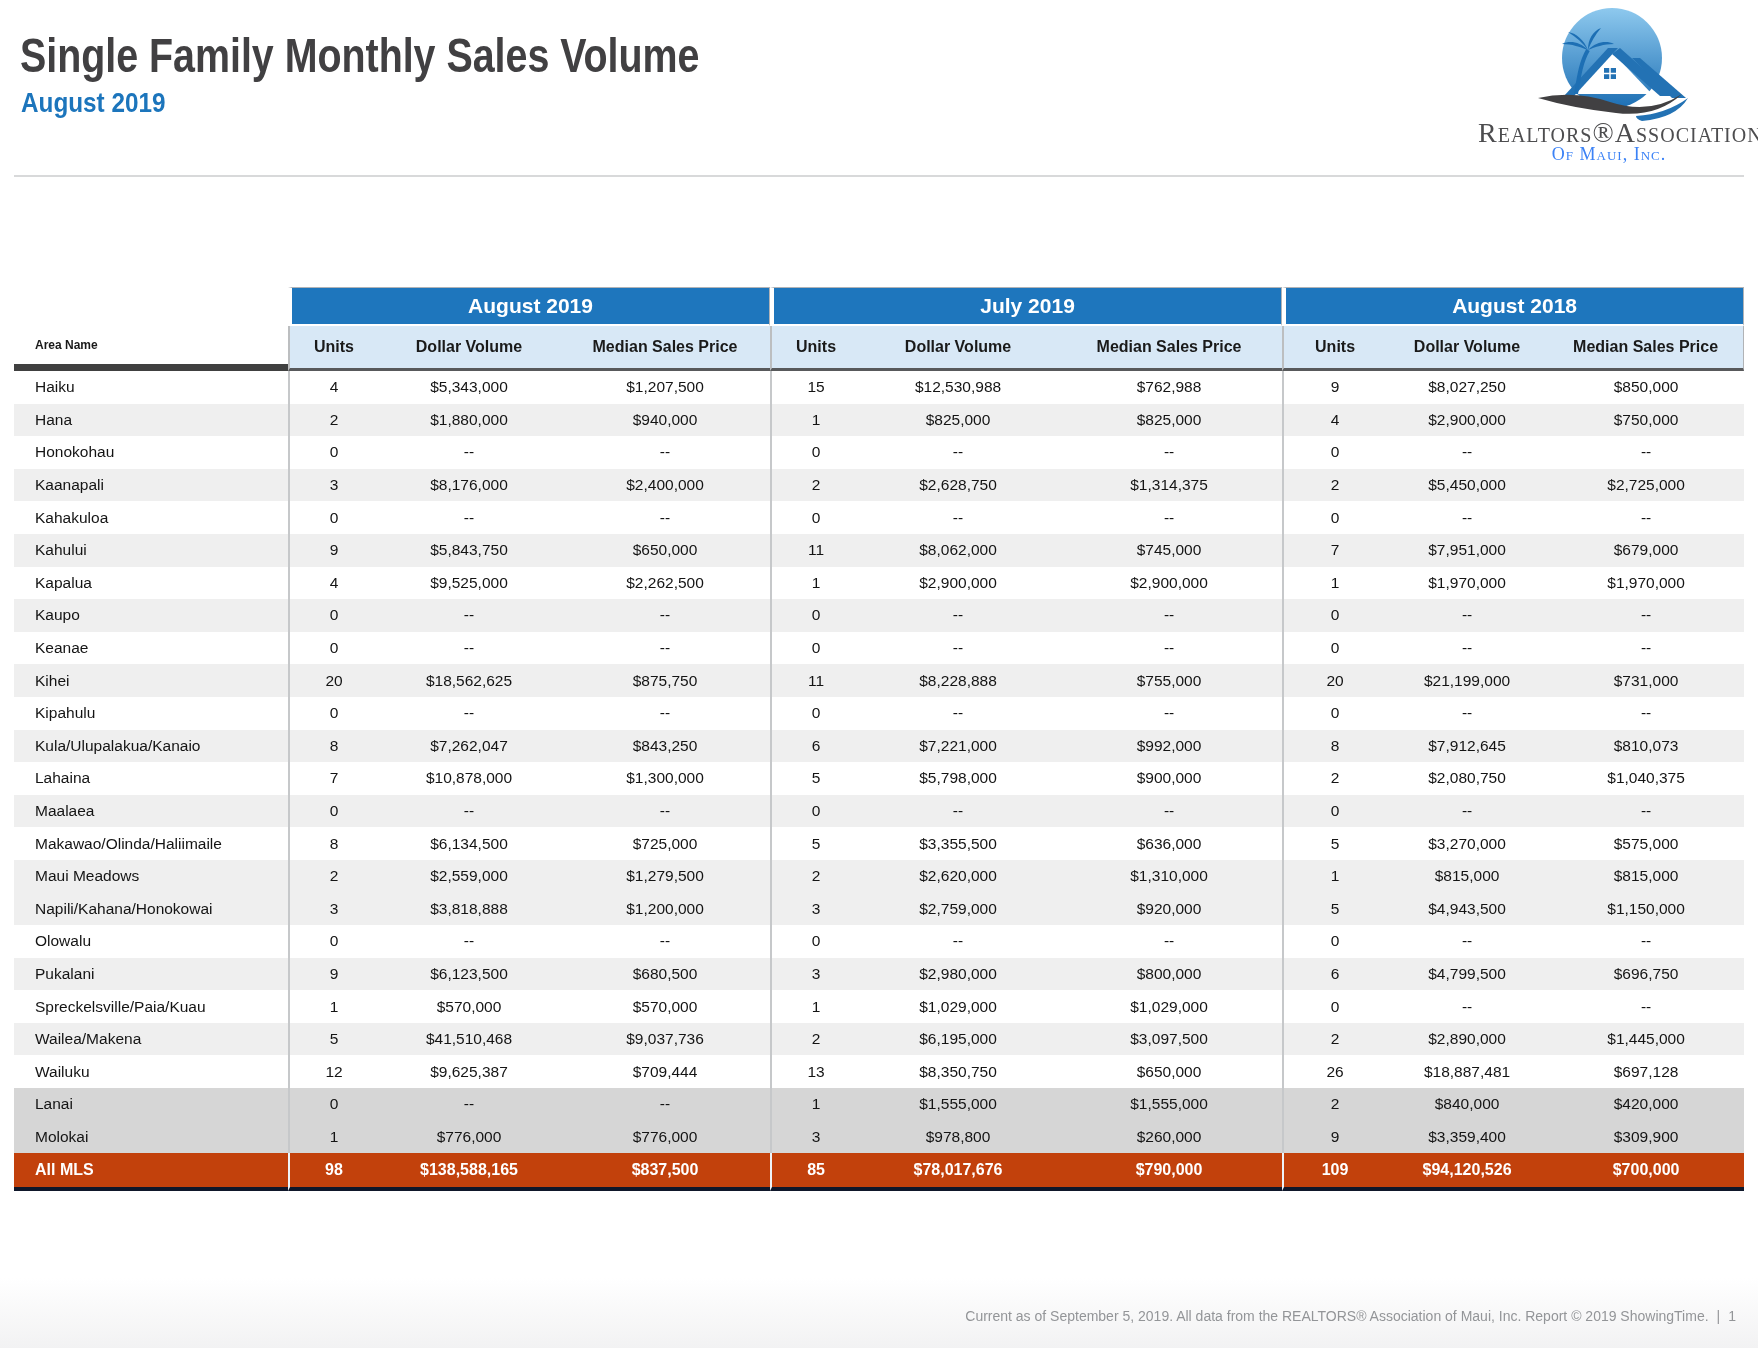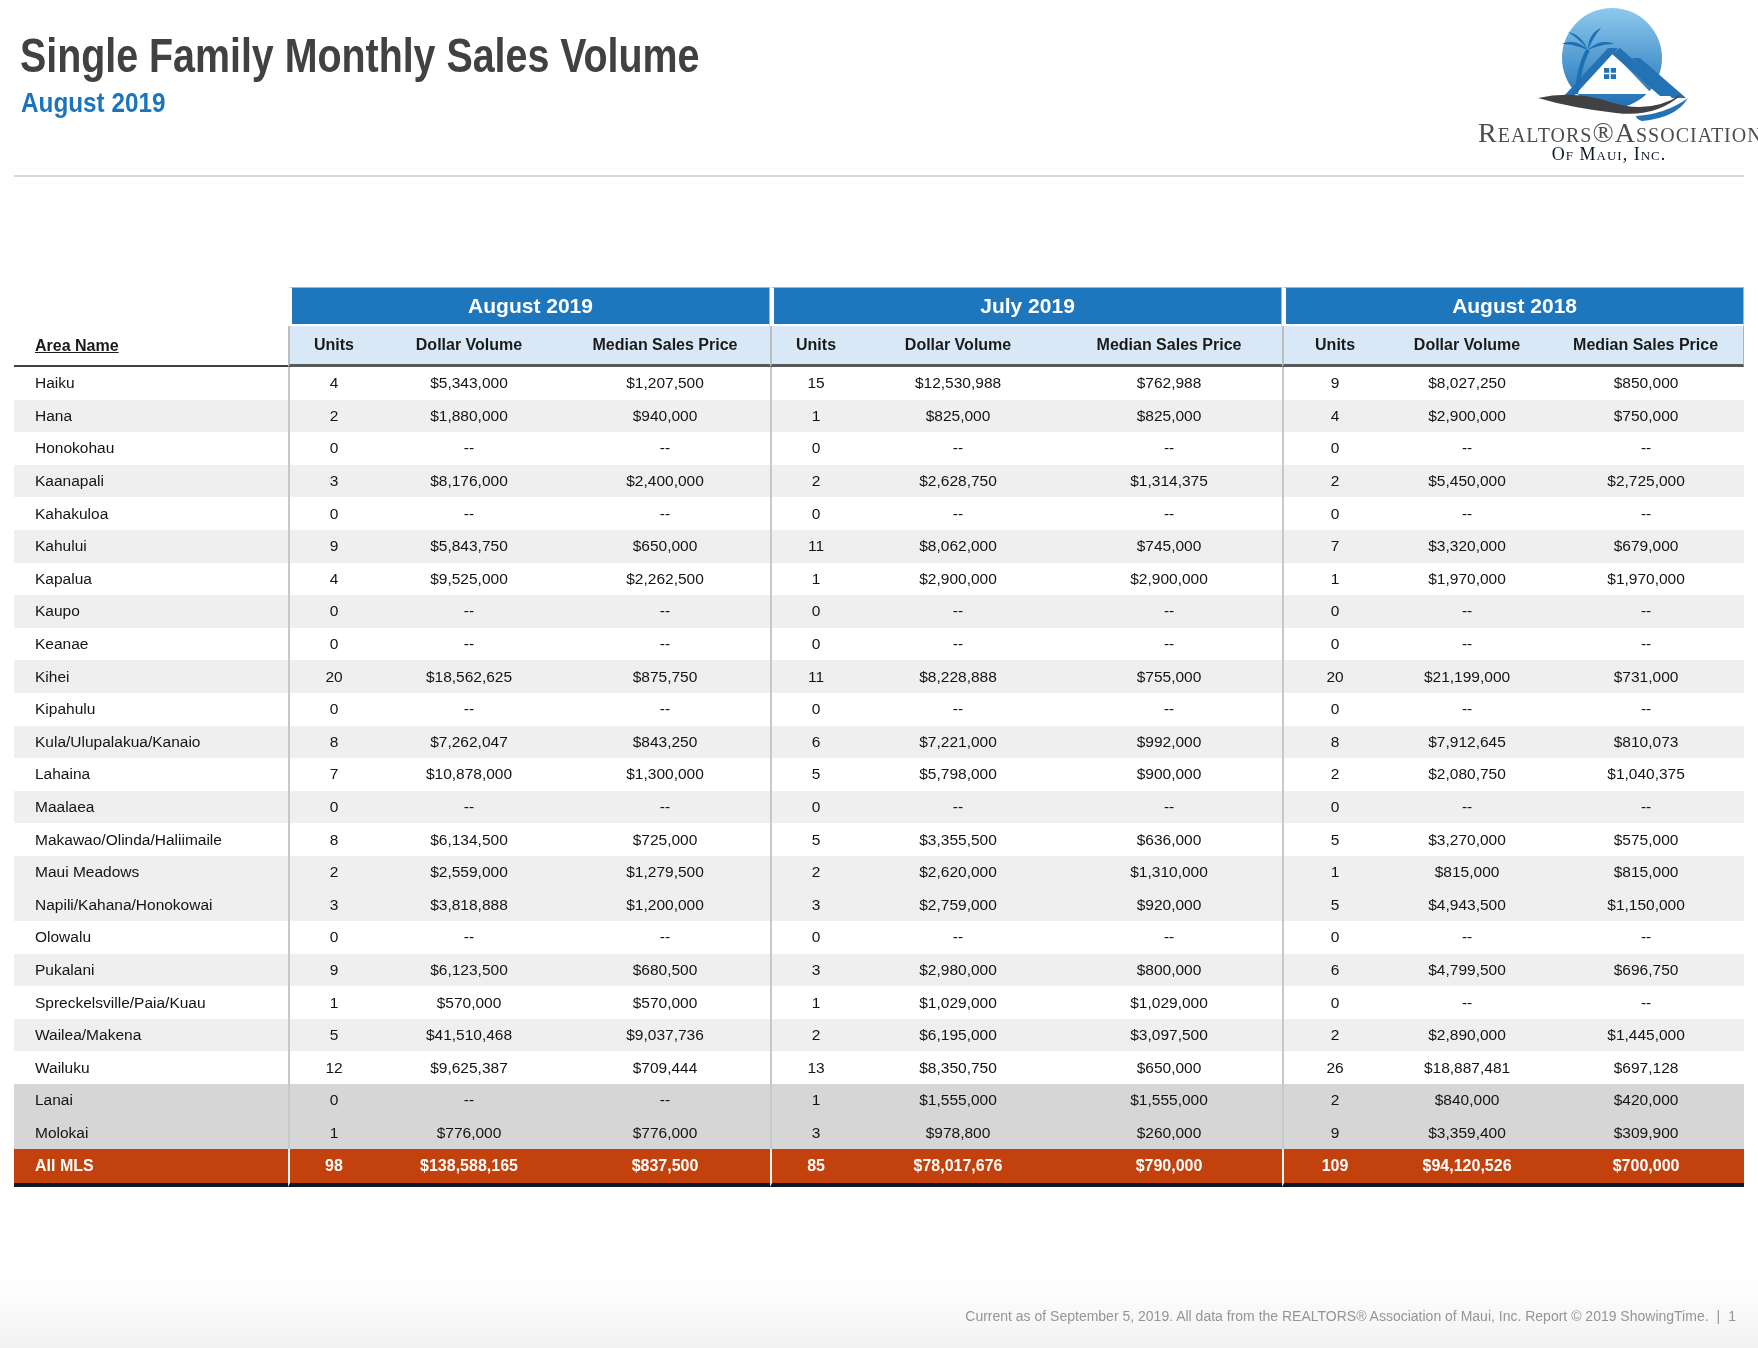--- a/index.html
+++ b/index.html
@@ -25,40 +25,39 @@
   }
   
   .logo { position:absolute; left:1478px; top:6px; width:262px; text-align:center; }
   .logo svg { display:block; margin:0 auto; }
   .logo-line1 {
     font-family:"Liberation Serif", serif; font-variant:small-caps;
     font-size:28px; letter-spacing:1px; color:#4d4d4f; line-height:22px; white-space:nowrap;
   }
   .logo-line2 {
     font-family:"Liberation Serif", serif; font-variant:small-caps;
-    font-size:18px; letter-spacing:1px; color:#0f172a; line-height:20px; white-space:nowrap;
+    font-size:18px; letter-spacing:1px; color:#3b82f6; line-height:20px; white-space:nowrap;
   }
   
   table.sales {
     position:absolute; left:14px; top:287px; width:1730px;
     border-collapse:separate; border-spacing:0; table-layout:fixed;
   }
   .sales th, .sales td { padding:0; margin:0; overflow:hidden; white-space:nowrap; }
   th.corner { background:#ffffff; }
   th.band {
     background:#1e76bd; color:#ffffff; font-size:21px; font-weight:bold;
     text-align:center; height:36px;
     border-top:1px solid #b1b3b6; border-right:1px solid #b1b3b6;
     border-bottom:2px solid #ffffff; border-left:4px solid #ffffff;
   }
   th.area-h {
     background:#ffffff; text-align:left; padding-left:21px;
-    font-size:16px; font-weight:bold; color:#1a1a1a; height:38px;
-    border-bottom:2px solid #404040;
-    text-decoration:underline;
+    font-size:12px; font-weight:bold; color:#1a1a1a; height:38px;
+    border-bottom:7px solid #404040;
   }
   th.sub {
     background:#d8e8f6; font-size:16px; font-weight:bold; color:#1a1a1a;
     text-align:center; height:38px; border-bottom:3px solid #58595b;margin-left:44px;
   }
   th.sub.gstart { border-left:2px solid #bcbec0; }
   th.sub.rend   { border-right:1px solid #b1b3b6; }
   .sales td {
     height:32.6px; font-size:15.5px; color:#141414; text-align:center;
   }
@@ -220,21 +219,21 @@
       </tr>
       <tr class="odd">
         <td class="area">Kahului</td>
         <td class="gstart">9</td>
         <td>$5,843,750</td>
         <td>$650,000</td>
         <td class="gstart">11</td>
         <td>$8,062,000</td>
         <td>$745,000</td>
         <td class="gstart">7</td>
-        <td>$3,320,000</td>
+        <td>$7,951,000</td>
         <td>$679,000</td>
       </tr>
       <tr>
         <td class="area">Kapalua</td>
         <td class="gstart">4</td>
         <td>$9,525,000</td>
         <td>$2,262,500</td>
         <td class="gstart">1</td>
         <td>$2,900,000</td>
         <td>$2,900,000</td>

